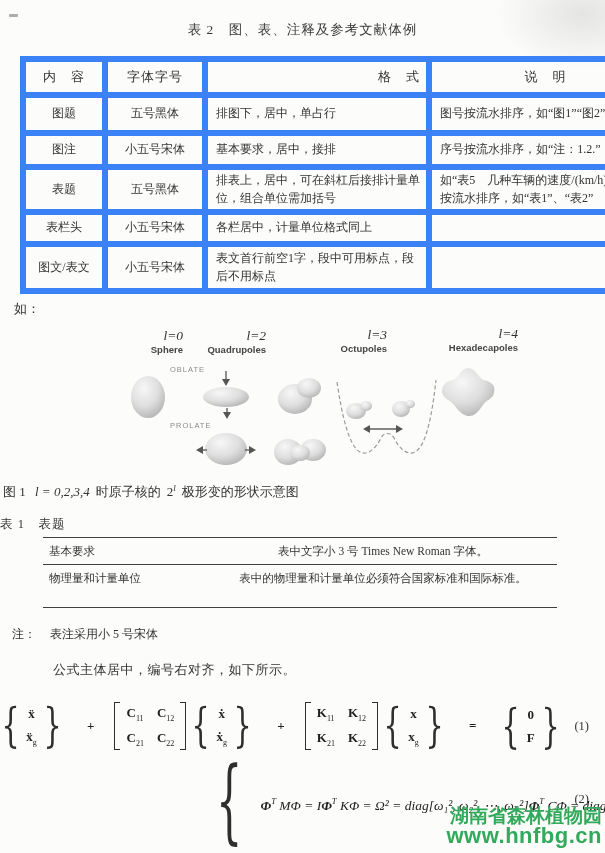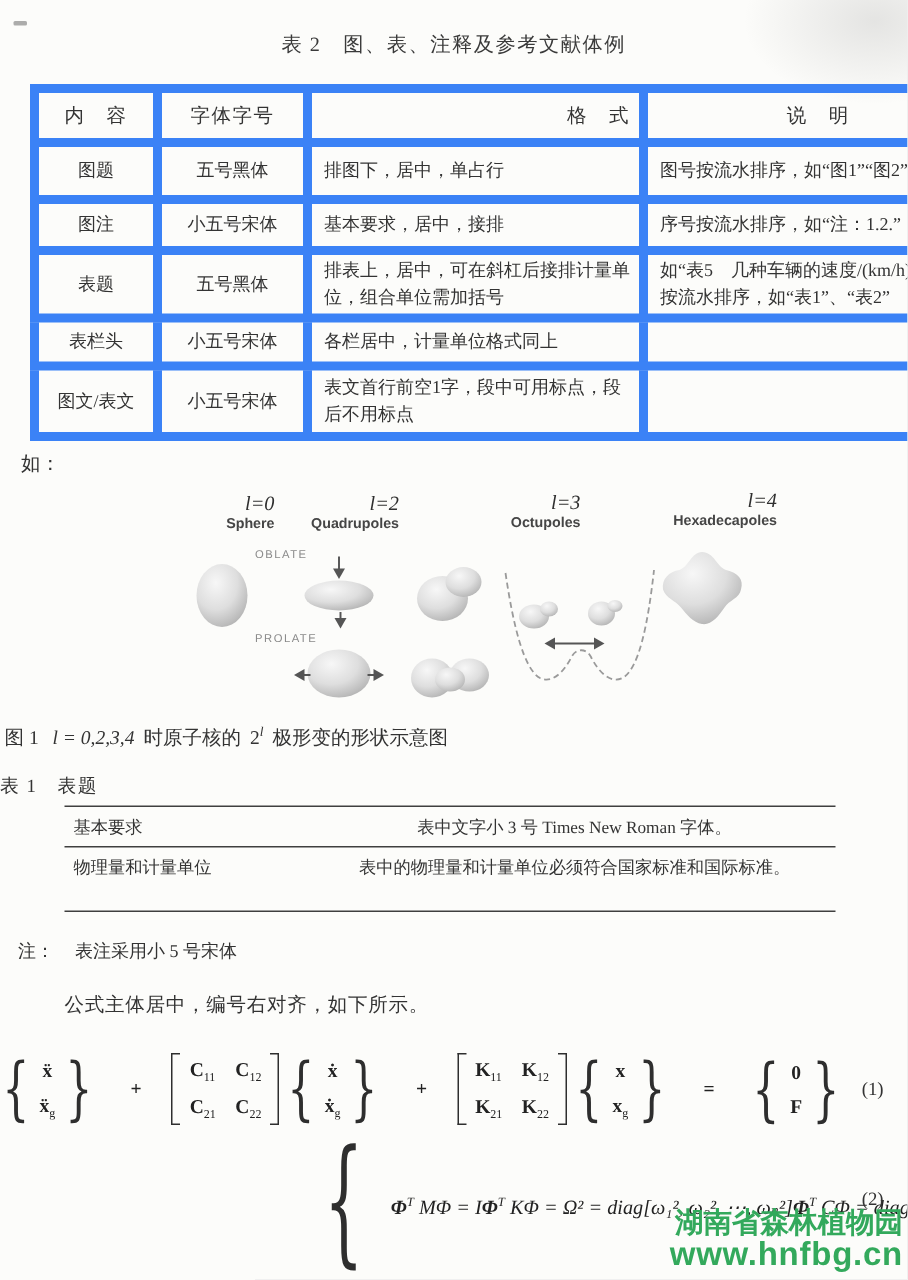--- a/index.html
+++ b/index.html
@@ -41,21 +41,21 @@
   .t1{position:absolute;left:43px;top:537px;width:514px;font-size:11.5px;}
   .t1 .rule{height:0;border-top:1.8px solid #3f3f3f;}
   .t1 .rule-thin{height:0;border-top:1px solid #3f3f3f;}
   .t1 .row{display:flex;align-items:center;height:26px;}
   .t1 .lab{width:160px;padding-left:6px;}
   .t1 .val{flex:1;text-align:center;}
   .t1 .spacer{height:16px;}
 
   .tbl-note{position:absolute;left:12px;top:626px;font-size:12px;}
   .tbl-note .nl{margin-right:14px;}
-  .formula-intro{position:absolute;left:43px;top:661px;font-size:13px;letter-spacing:.5px;}
+  .formula-intro{position:absolute;left:53px;top:661px;font-size:13px;letter-spacing:.5px;}
 
   .eq1{position:absolute;left:26px;right:40px;top:688px;height:76px;display:flex;
        justify-content:flex-end;align-items:center;gap:18px;font-size:13px;color:#222;}
   .term{display:inline-flex;align-items:stretch;}
   .sqbl{width:5px;border:1.4px solid #2e2e2e;border-right:none;margin-right:1px;}
   .sqbr{width:5px;border:1.4px solid #2e2e2e;border-left:none;margin-left:1px;}
   .mat{display:inline-grid;grid-template-columns:auto auto;column-gap:13px;row-gap:7px;
        padding:3px 5px;align-content:center;}
   .mat b{font-weight:bold;}
   sub.s,.mat sub{font-size:8px;}

